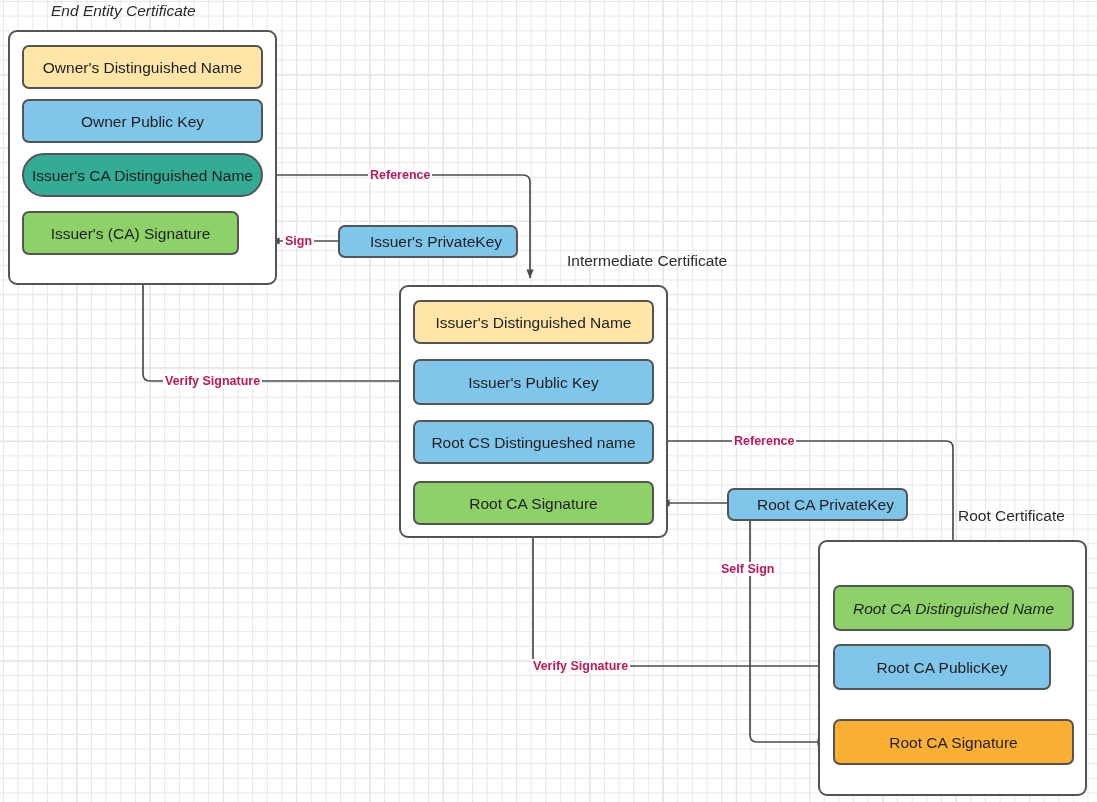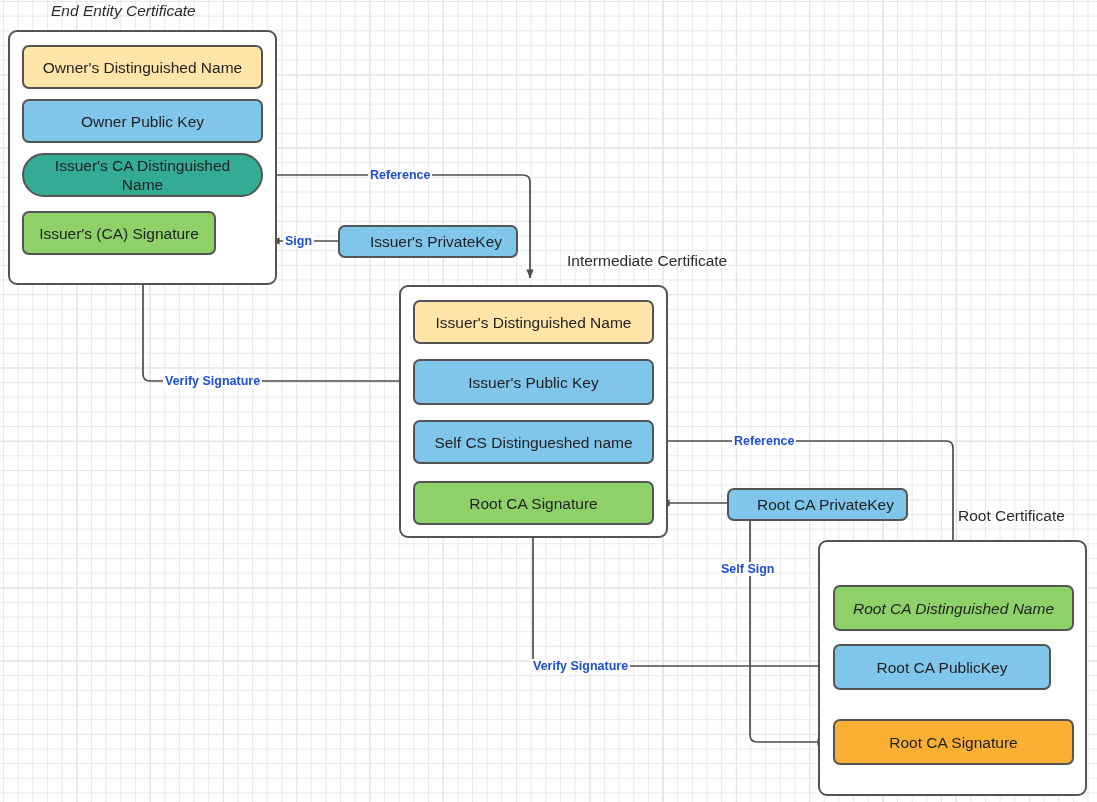--- a/index.html
+++ b/index.html
@@ -56,41 +56,41 @@
     border: 2px solid #545454;
     border-radius: 7px;
     box-sizing: border-box;
     display: flex;
     align-items: center;
     justify-content: center;
     text-align: center;
     color: #1f1f1f;
     font-size: 15.5px;
     line-height: 19px;
-    padding: 0 11px;
+    padding: 0 2px;
   }
   .keybox {
     position: absolute;
     border: 2px solid #545454;
     border-radius: 7px;
     box-sizing: border-box;
     display: flex;
     align-items: center;
     justify-content: center;
     text-align: center;
     color: #1f1f1f;
     font-size: 15.5px;
     line-height: 19px;
     padding-left: 16px;
   }
   .edge-label {
     position: absolute;
     font-size: 12.5px;
     font-weight: bold;
-    color: #1d4ed8;
+    color: #be185d;
     background: #ffffff;
     white-space: nowrap;
     line-height: 14px;
     padding: 0 2px;
   }
 </style>
 </head>
 <body>
 
 <div id="canvas">
@@ -118,28 +118,28 @@
       <path d="M727,503 L661,503" marker-end="url(#arrow)"></path>
     </g>
   </svg>
 
   <div class="container-title" style="left:51px; top:2px;font-style:italic;">End Entity Certificate</div>
   <div class="container-box" style="left:8px; top:30px; width:269px; height:255px;"></div>
 
   <div class="field" style="left:22px; top:45px; width:241px; height:44px; background:#ffe6a8;">Owner's Distinguished Name</div>
   <div class="field" style="left:22px; top:99px; width:241px; height:44px; background:#80c6eb;">Owner Public  Key</div>
   <div class="field" style="left:22px; top:153px; width:241px; height:44px; background:#33ab95;border-radius:22px;">Issuer's CA Distinguished Name</div>
-  <div class="field" style="left:22px; top:211px; width:194px; height:44px; background:#8fd169;">Issuer's (CA) Signature</div>
+  <div class="field" style="left:22px; top:211px; width:217px; height:44px; background:#8fd169;">Issuer's (CA) Signature</div>
 
   <div class="container-title" style="left:567px; top:252px;">Intermediate Certificate</div>
   <div class="container-box" style="left:399px; top:285px; width:269px; height:253px;"></div>
 
   <div class="field" style="left:413px; top:300px; width:241px; height:44px; background:#ffe6a8;">Issuer's Distinguished Name</div>
   <div class="field" style="left:413px; top:359px; width:241px; height:46px; background:#80c6eb;">Issuer's Public  Key</div>
-  <div class="field" style="left:413px; top:420px; width:241px; height:44px; background:#80c6eb;">Self CS Distingueshed name</div>
+  <div class="field" style="left:413px; top:420px; width:241px; height:44px; background:#80c6eb;">Root CS Distingueshed name</div>
   <div class="field" style="left:413px; top:481px; width:241px; height:44px; background:#8fd169;">Root CA Signature</div>
 
   <div class="container-title" style="left:958px; top:507px;text-align:right;">Root Certificate</div>
   <div class="container-box" style="left:818px; top:540px; width:269px; height:256px;"></div>
 
   <div class="field" style="left:833px; top:585px; width:241px; height:46px; background:#8fd169;font-style:italic;">Root CA Distinguished Name</div>
   <div class="field" style="left:833px; top:644px; width:218px; height:46px; background:#80c6eb;">Root CA PublicKey</div>
   <div class="field" style="left:833px; top:719px; width:241px; height:46px; background:#fbb034;">Root CA Signature</div>
 
   <div class="keybox" style="left:338px; top:225px; width:180px; height:33px; background:#80c6eb;">Issuer's PrivateKey</div>

